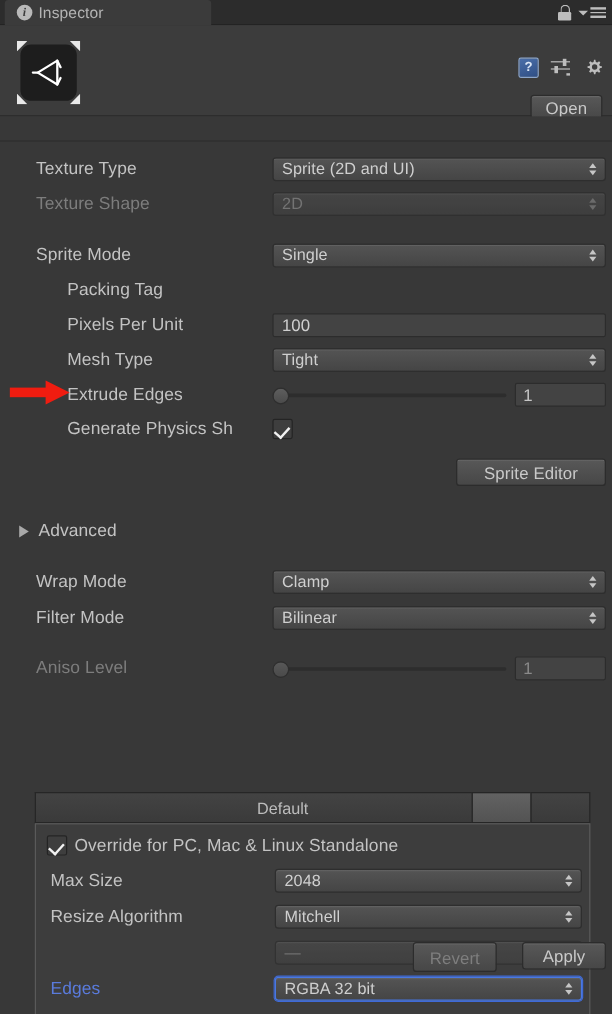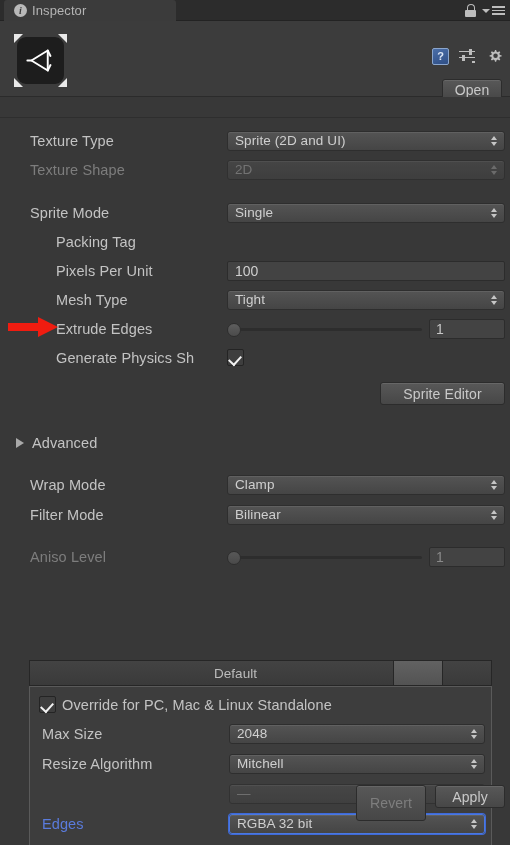--- a/index.html
+++ b/index.html
@@ -477,21 +477,21 @@
         <span class="dropdown focus">
           <span class="val">RGBA 32 bit</span>
           <span class="updown">
               <span class="u"></span>
               <span class="d"></span>
             </span>
         </span>
       </span>
     </div>
 
-    <div class="btn dim" style="position:absolute; left:356px; top:688px; width:70px; height:36px;">Revert</div>
+    <div class="btn dim" style="position:absolute; left:344px; top:688px; width:70px; height:25px;">Revert</div>
     <div class="btn" style="position:absolute; left:435px; top:688px; width:70px; height:23px;">Apply</div>
 
     <svg class="arrow-annot" width="52" height="22" viewBox="0 0 52 22">
       <rect x="0" y="7" width="34" height="8" fill="#f01c10"></rect>
       <polygon points="30,1 50,11 30,21" fill="#f01c10"></polygon>
     </svg>
 
   </div>
 </div>
 

